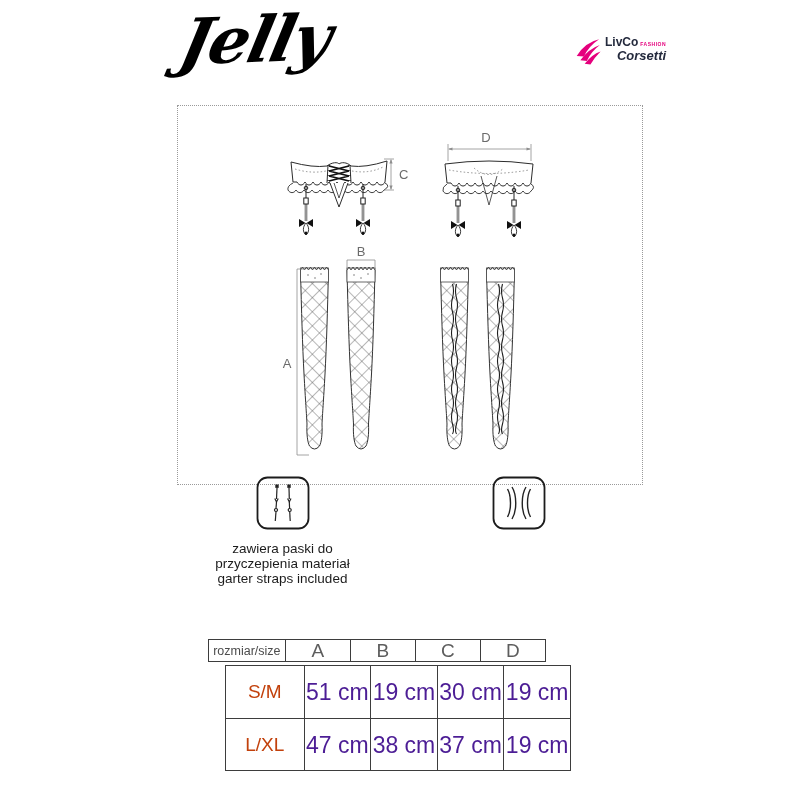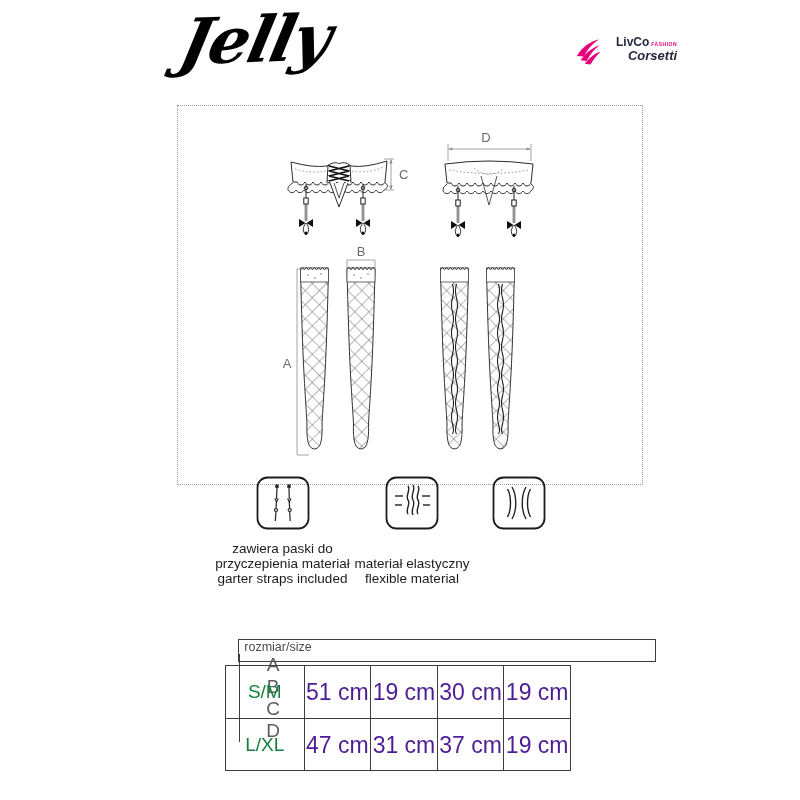--- a/index.html
+++ b/index.html
@@ -7,21 +7,21 @@
           font-family:"Liberation Sans", sans-serif; overflow:hidden; }
 
   
   .jelly-logo { position:absolute; left:150px; top:2px; width:210px; height:100px;
                 text-align:center; }
   .jelly-logo span { display:inline-block; font-family:"DejaVu Serif", serif;
                      font-style:italic; font-weight:700; font-size:64px; color:#000;
                      transform:skewX(-14deg) rotate(-2deg); letter-spacing:-2px; }
   .livco { position:absolute; left:576px; top:36px; display:flex; align-items:flex-start; }
   .livco svg { margin-top:2px; }
-  .livco-text { margin-left:14px; line-height:1; }
+  .livco-text { margin-left:3px; line-height:1; }
   .livco-row1 { display:flex; align-items:flex-end; }
   .livco-main { font-size:12px; font-weight:800; color:#242a3d; letter-spacing:0; }
   .livco-fashion { font-size:5px; font-weight:700; color:#e5007d; margin-left:2px; margin-bottom:1px; letter-spacing:0.5px;}
   .livco-sub { font-size:13px; font-weight:800; font-style:italic; color:#242a3d; margin-top:1px;text-align:right; }
 
   
   .diagram-box { position:absolute; left:177px; top:105px; width:466px; height:380px;
                  border:1px dotted #9a9a9a; box-sizing:border-box; }
   .diagram-box svg { display:block; }
   .dim-label { font-family:"Liberation Sans", sans-serif; font-size:13px; fill:#6b6b6b; }
@@ -30,32 +30,32 @@
   .feature { position:absolute; top:476px; display:flex; flex-direction:column;
              align-items:center; height:110px; }
   .feature .icon-wrap { margin-bottom:auto; }
   .f1 { left:180px; width:205px; }
   .f2 { left:341px; width:142px; }
   .f3 { left:451px; width:136px; }
   .caption { text-align:center; font-size:13.5px; line-height:15px; color:#1b1b1b; }
   .caption.bold { font-weight:700; }
 
   
-  .thead { position:absolute; left:238px; top:639px; width:418px; height:23px;
-           display:flex; border:1px solid #3d3d3d; box-sizing:border-box;flex-direction:column; }
+  .thead { position:absolute; left:208px; top:639px; width:338px; height:23px;
+           display:flex; border:1px solid #3d3d3d; box-sizing:border-box; }
   .tbody { position:absolute; left:225px; top:665px; width:346px; height:106px;
            border:1px solid #3d3d3d; box-sizing:border-box; }
   .trow { display:flex; height:52px; }
   .trow.first { border-bottom:1px solid #3d3d3d; }
   .tc { display:flex; align-items:center; justify-content:center; box-sizing:border-box; }
   .tc.c0 { width:78px; }
   .tc.c1, .tc.c2, .tc.c3, .tc.c4 { width:67px; border-left:1px solid #3d3d3d; }
   .thead .tc.c0 { font-size:12.5px; color:#4c4c4c; }
   .thead .tc.c1, .thead .tc.c2, .thead .tc.c3, .thead .tc.c4 { font-size:19px; color:#5d5d5d; }
-  .tbody .tc.c0 { font-size:19px; color:#15803d; }
+  .tbody .tc.c0 { font-size:19px; color:#c2410c; }
   .tbody .tc.c1, .tbody .tc.c2, .tbody .tc.c3, .tbody .tc.c4 { font-size:23px; color:#4c1d95; }
 </style>
 </head>
 <body>
 
 <div class="page">
 
   <div class="jelly-logo">
     <span>Jelly</span>
   </div>
@@ -212,40 +212,20 @@
         </g>
       </svg>
     </div>
     <div class="caption">
       <div>zawiera paski do</div>
       <div>przyczepienia materiał</div>
       <div>garter straps included</div>
     </div>
   </div>
 
-  <div class="feature f2">
-    <div class="icon-wrap">
-      <svg width="54" height="58" viewBox="0 0 54 58">
-        <rect x="1.5" y="1.5" width="51" height="51" rx="10" fill="none" stroke="#1c1c1c" stroke-width="1.8"></rect>
-        <g stroke="#222" stroke-width="1.4" fill="none">
-          <line x1="10" y1="20" x2="18" y2="20"></line>
-          <line x1="10" y1="29" x2="17" y2="29"></line>
-          <line x1="37" y1="20" x2="45" y2="20"></line>
-          <line x1="38" y1="29" x2="45" y2="29"></line>
-          <path d="M23,10 C26,14.5 20,19.5 23,24 C26,28.5 20,33.5 23,38"></path>
-          <path d="M28,9 C31,13.8 25,19 28,24 C31,29 25,34.2 28,39"></path>
-          <path d="M33,10 C36,14.5 30,19.5 33,24 C36,28.5 30,33.5 33,38"></path>
-        </g>
-      </svg>
-    </div>
-    <div class="caption">
-      <div>materiał elastyczny</div>
-      <div>flexible material</div>
-    </div>
-  </div>
 
   <div class="feature f3">
     <div class="icon-wrap">
       <svg width="54" height="58" viewBox="0 0 54 58">
         <rect x="1.5" y="1.5" width="51" height="51" rx="10" fill="none" stroke="#1c1c1c" stroke-width="1.8"></rect>
         <g stroke="#222" stroke-width="1.4" fill="none">
           <path d="M20,11 C25,19 25,35 20,43"></path>
           <path d="M15.5,13 C19.5,20 19.5,34 15.5,41"></path>
           <path d="M34,11 C29,19 29,35 34,43"></path>
           <path d="M38.5,13 C34.5,20 34.5,34 38.5,41"></path>
@@ -265,19 +245,19 @@
     <div class="trow first">
       <div class="tc c0">S/M</div>
       <div class="tc c1">51 cm</div>
       <div class="tc c2">19 cm</div>
       <div class="tc c3">30 cm</div>
       <div class="tc c4">19 cm</div>
     </div>
     <div class="trow">
       <div class="tc c0">L/XL</div>
       <div class="tc c1">47 cm</div>
-      <div class="tc c2">31 cm</div>
+      <div class="tc c2">38 cm</div>
       <div class="tc c3">37 cm</div>
       <div class="tc c4">19 cm</div>
     </div>
   </div>
 
 </div>
 
 </body></html>

